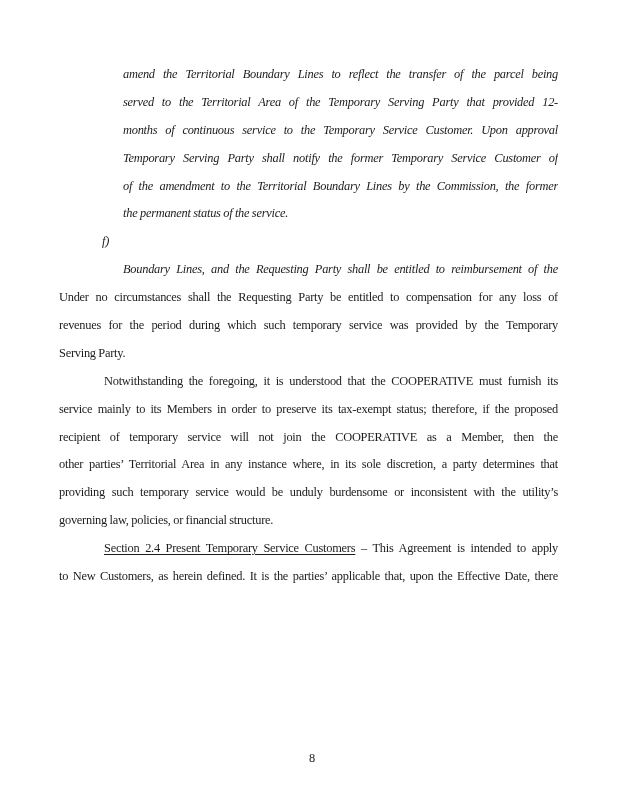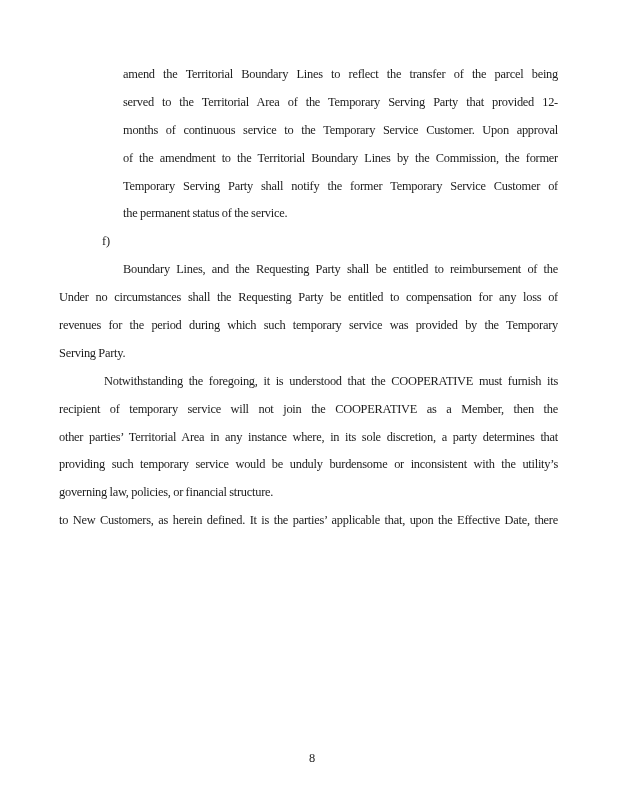--- a/index.html
+++ b/index.html
@@ -36,20 +36,21 @@
     text-align-last: justify;
     overflow: hidden;
     white-space: normal;
   }
   .line.lastline {
     text-align-last: left;
   }
   
   .ind-list {
     padding-left: 64px;
+    font-style: italic;
   }
   
   .ind-first {
     padding-left: 45px;
   }
   .li-marker-holder {
     position: relative;
   }
   .li-marker-holder .marker {
     position: absolute;
@@ -76,37 +77,41 @@
 </style>
 </head>
 <body>
 
 <div class="page">
   <div class="textcol">
 
     <div class="line ind-list">amend the Territorial Boundary Lines to reflect the transfer of the parcel being</div>
     <div class="line ind-list">served to the Territorial Area of the Temporary Serving Party that provided 12-</div>
     <div class="line ind-list">months of continuous service to the Temporary Service Customer.  Upon approval</div>
+    <div class="line ind-list">Temporary Serving Party shall notify the former Temporary Service Customer of</div>
     <div class="line ind-list">of the amendment to the Territorial Boundary Lines by the Commission, the former</div>
-    <div class="line ind-list">Temporary Serving Party shall notify the former Temporary Service Customer of</div>
     <div class="line ind-list lastline">the permanent status of the service.</div>
 
     <div class="line ind-list li-marker-holder">
       <span class="marker">f)</span>
     </div>
     <div class="line ind-list">Boundary Lines, and the Requesting Party shall be entitled to reimbursement of the</div>
 
     <div class="line">Under no circumstances shall the Requesting Party be entitled to compensation for any loss of</div>
     <div class="line">revenues for the period during which such temporary service was provided by the Temporary</div>
     <div class="line lastline">Serving Party.</div>
 
     <div class="line ind-first">Notwithstanding the foregoing, it is understood that the COOPERATIVE must furnish its</div>
+    <div class="line">service mainly to its Members in order to preserve its tax-exempt status; therefore, if the proposed</div>
     <div class="line">recipient of temporary service will not join the COOPERATIVE as a Member, then the</div>
     <div class="line">other parties’ Territorial Area in any instance where, in its sole discretion, a party determines that</div>
     <div class="line">providing such temporary service would be unduly burdensome or inconsistent with the utility’s</div>
     <div class="line lastline">governing law, policies, or financial structure.</div>
 
+    <div class="line ind-first">
+      <span class="u">Section 2.4 Present Temporary Service Customers</span><span> – This Agreement is intended to apply</span>
+    </div>
     <div class="line">to New Customers, as herein defined. It is the parties’ applicable that, upon the Effective Date, there</div>
 
   </div>
 
   <div class="pagenum">8</div>
 </div>
 
 </body></html>

